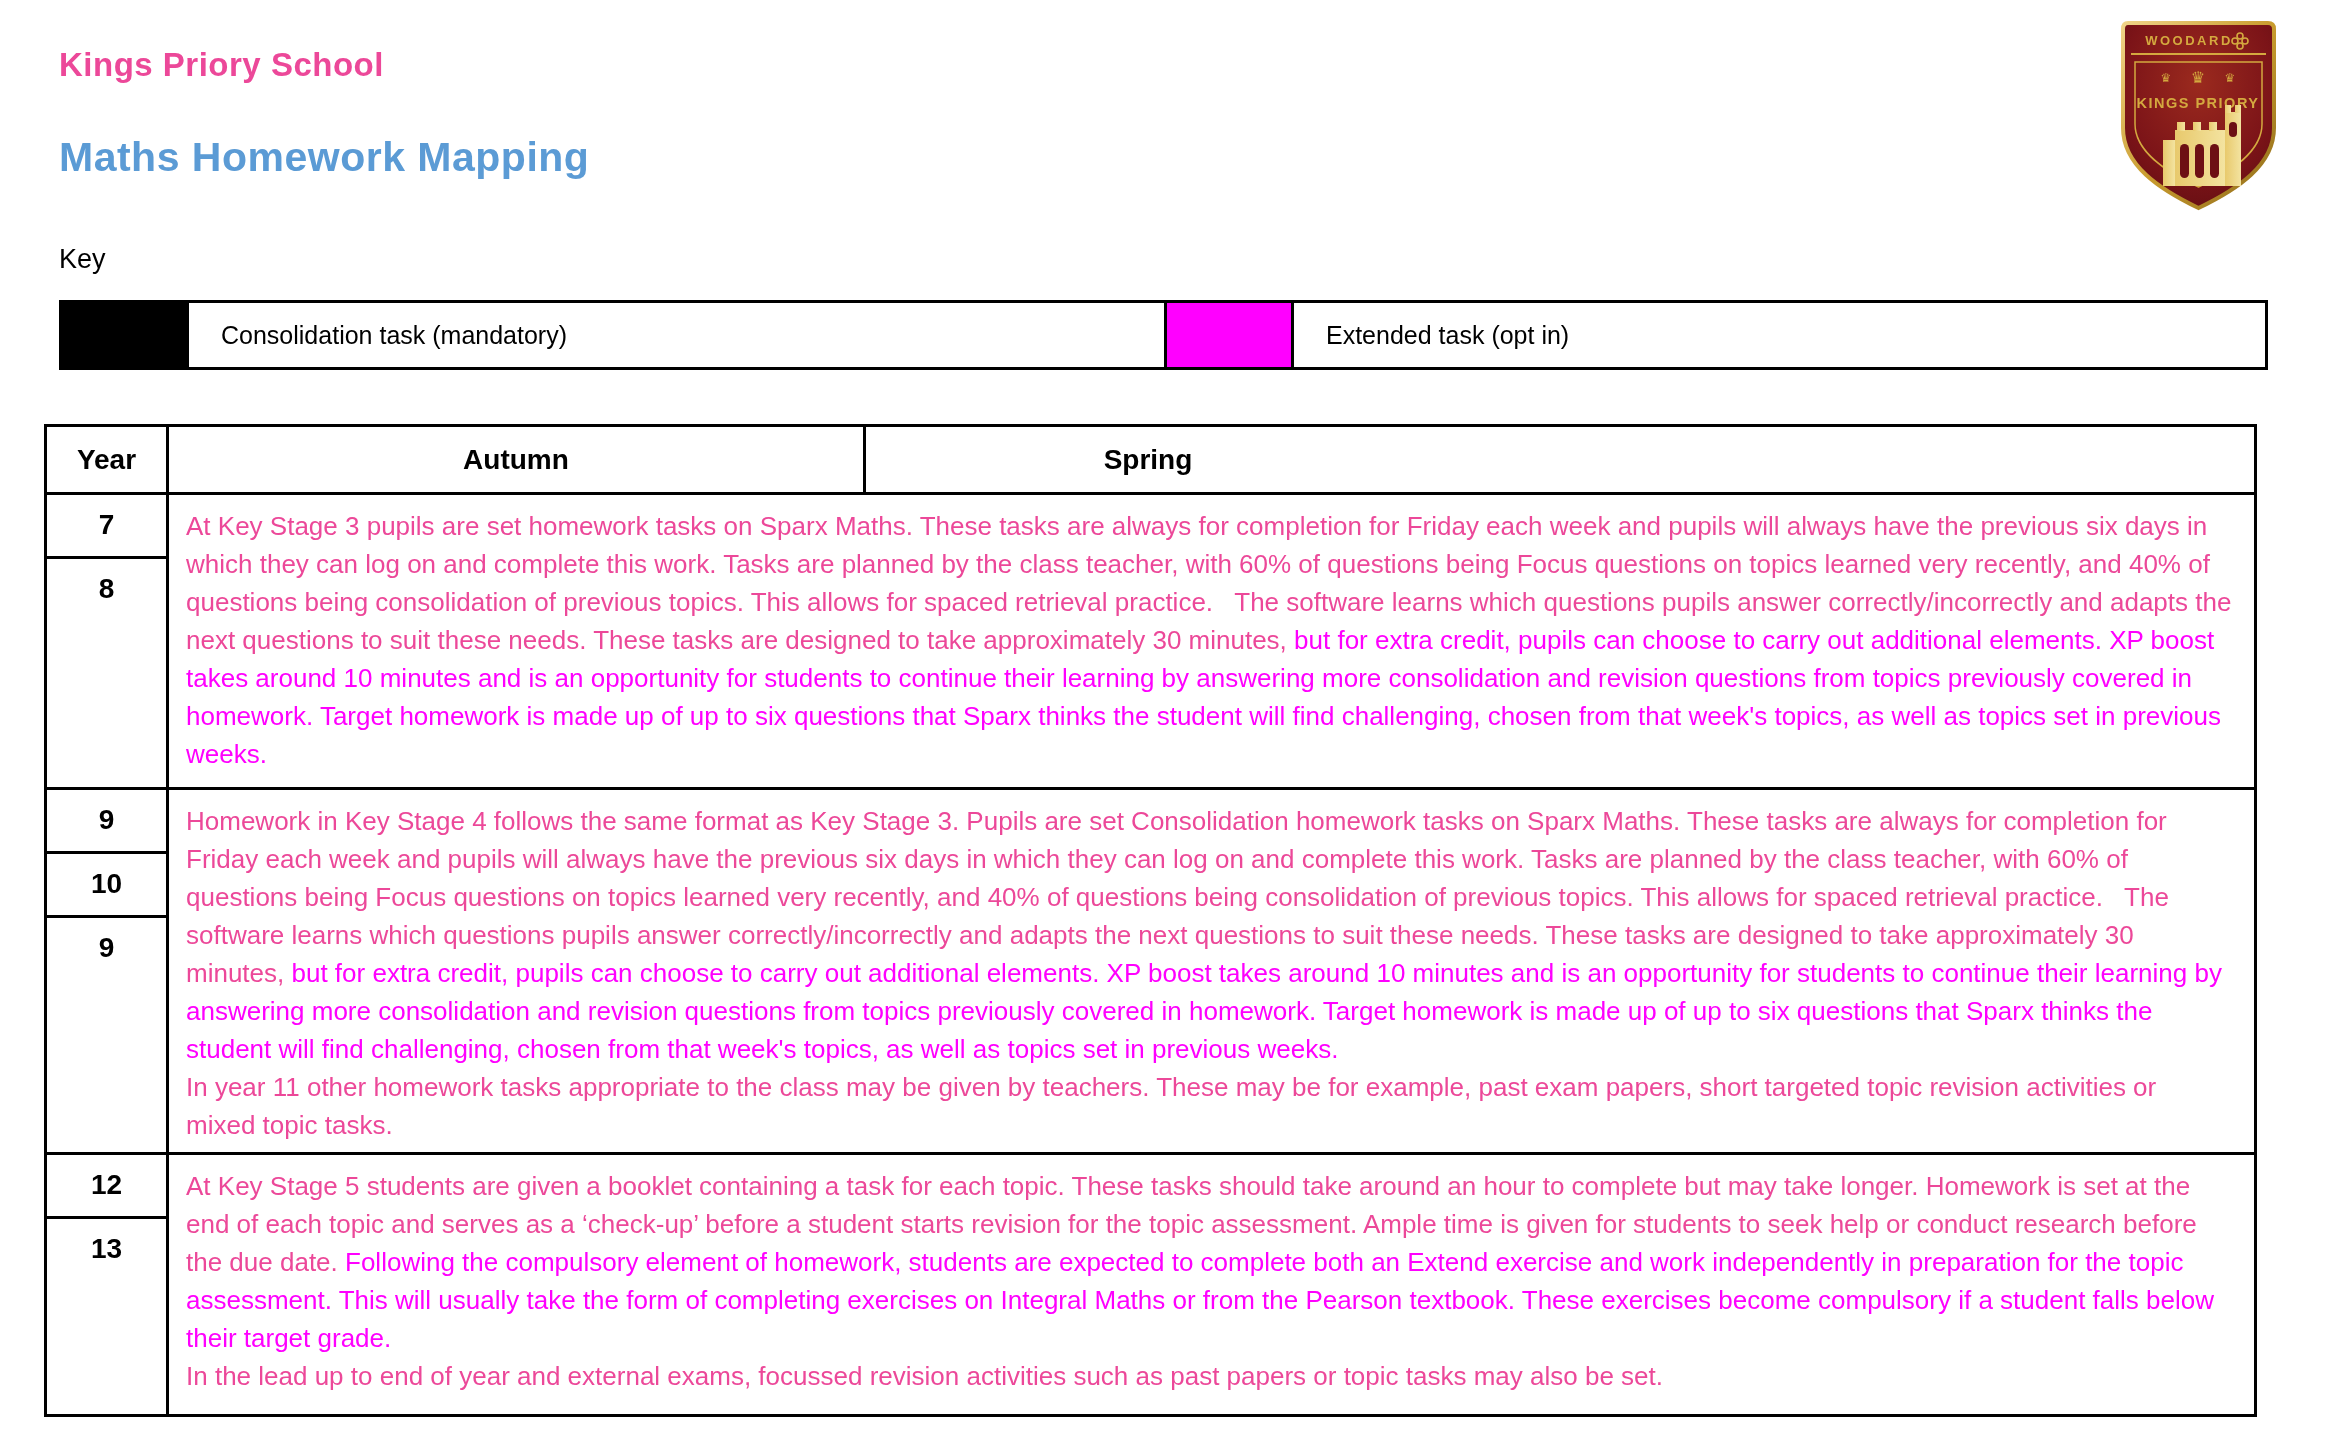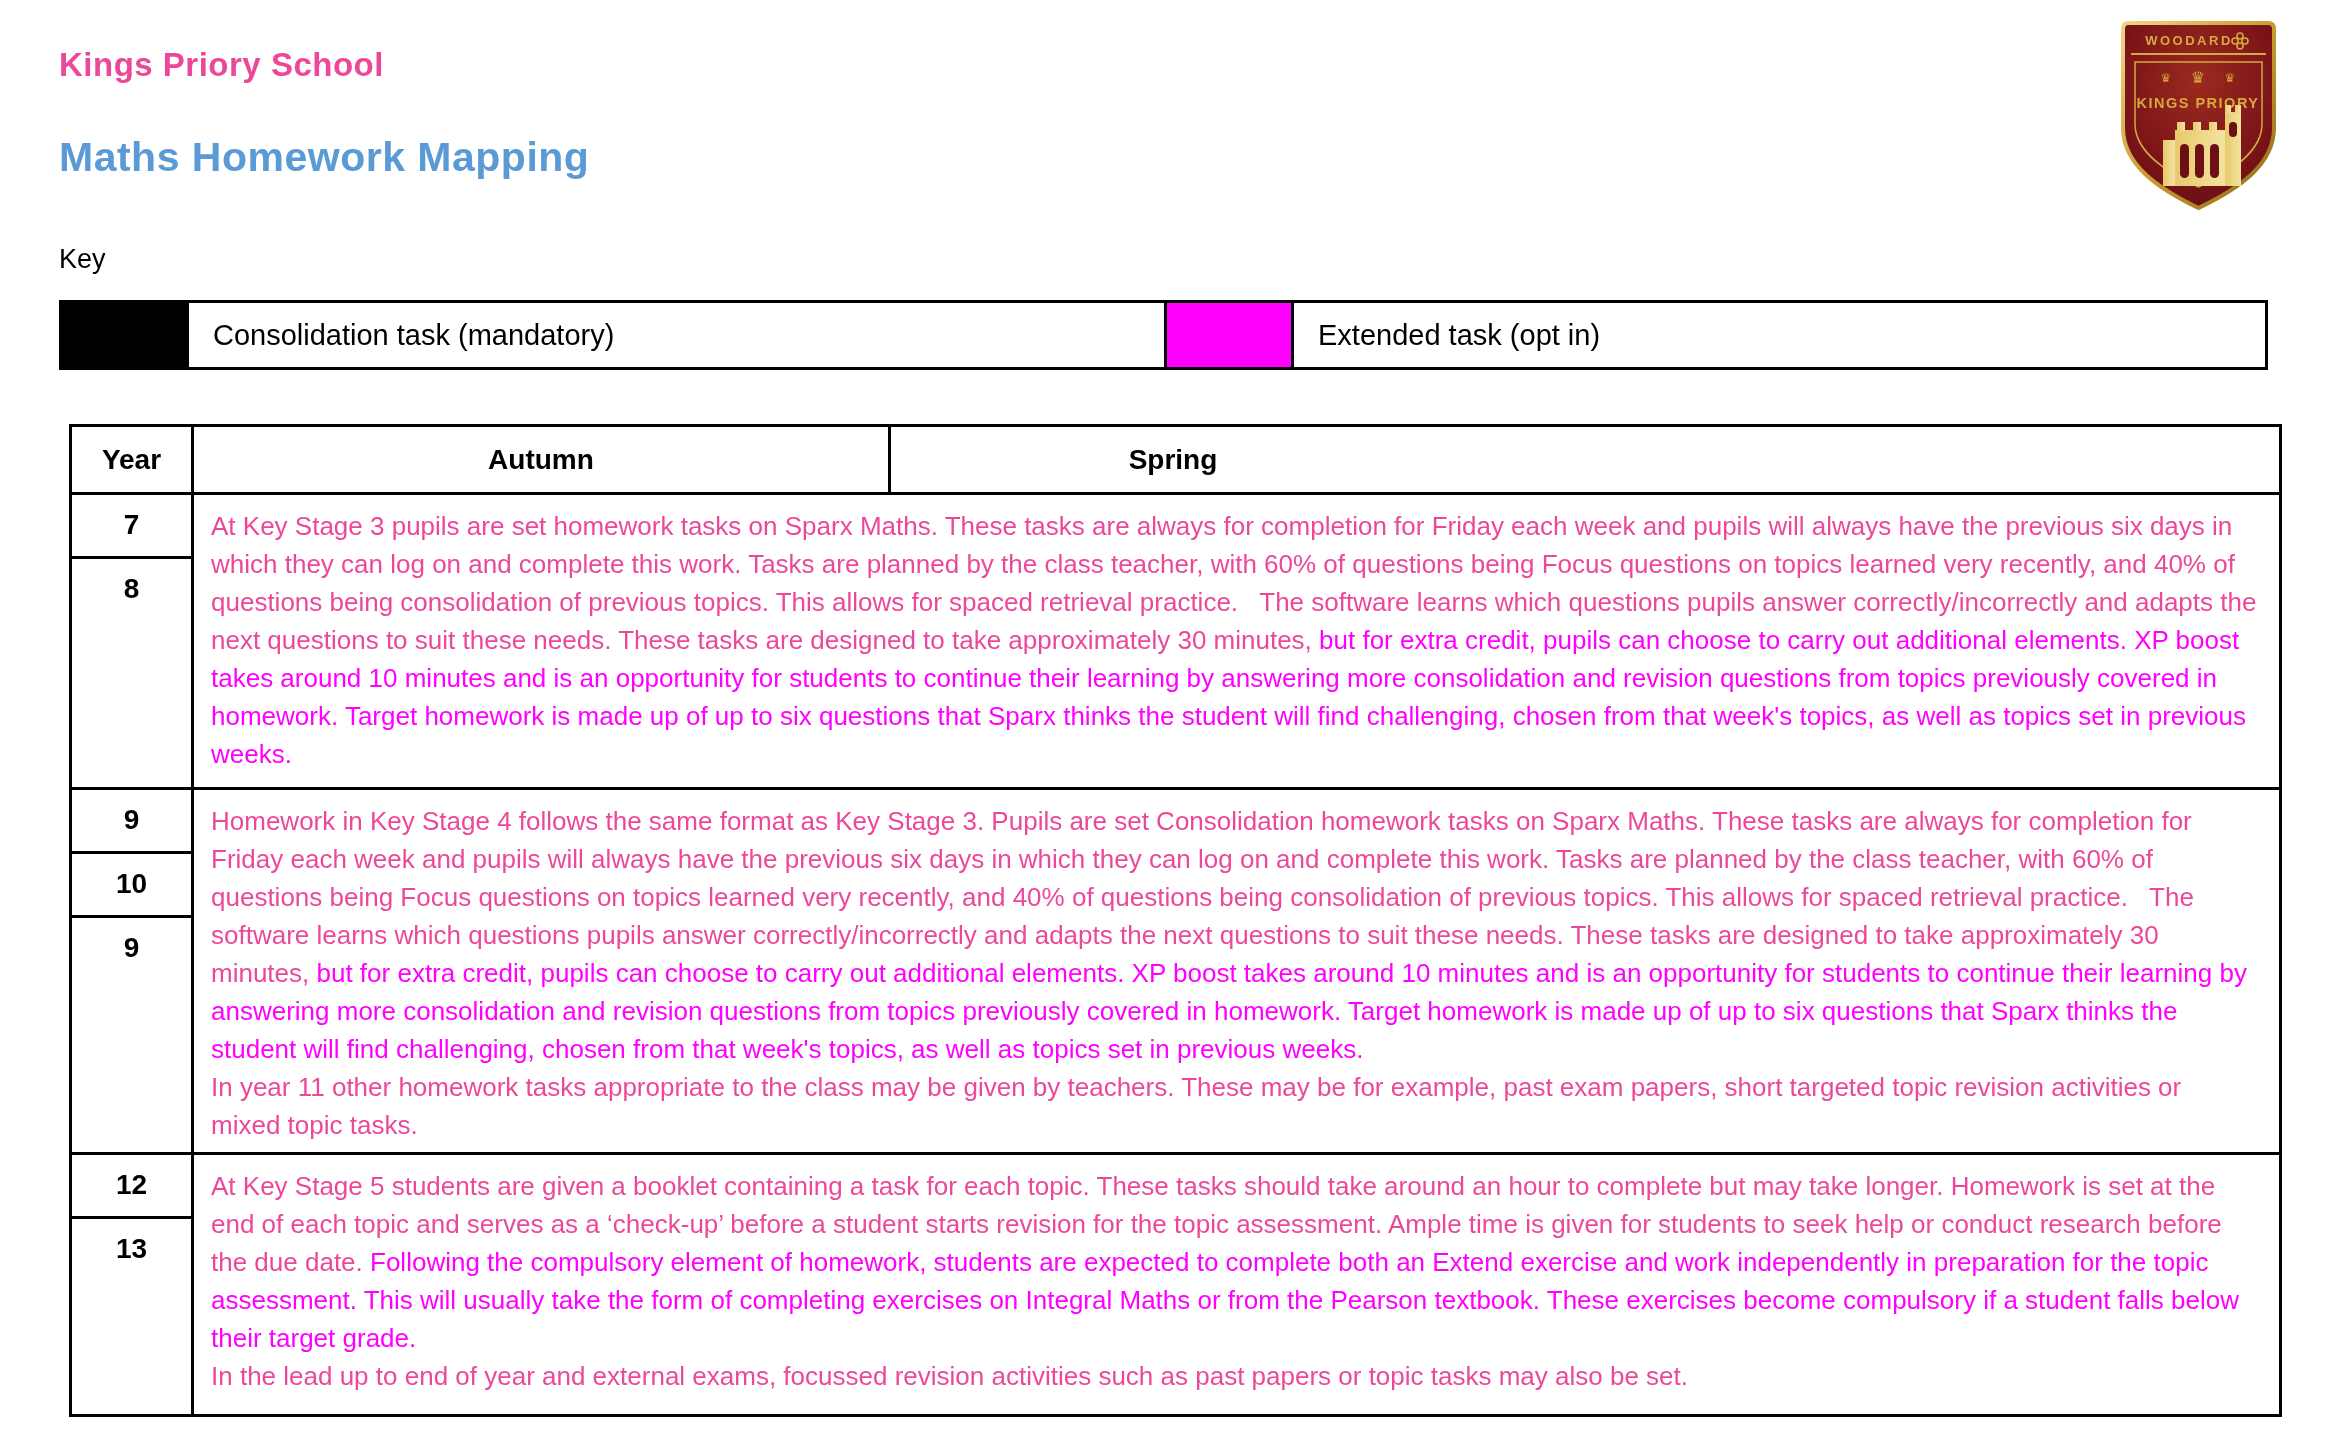--- a/index.html
+++ b/index.html
@@ -11,26 +11,26 @@
   
   #page-title{left:59px;top:46px;font-size:33px;font-weight:bold;color:#ec4899;letter-spacing:0.5px;}
   #page-subtitle{left:59px;top:134px;font-size:41px;font-weight:bold;color:#5B9BD5;letter-spacing:0.5px;}
   
   #key-label{left:59px;top:244px;font-size:27px;}
   #key-table{
     left:59px;top:300px;width:2209px;height:70px;
     border:3px solid #000;box-sizing:border-box;display:flex;
   }
   .key-swatch{width:127px;flex:0 0 auto;border-right:3px solid #000;box-sizing:border-box;}
-  .key-cell{display:flex;align-items:center;padding-left:24px;font-size:29px;box-sizing:border-box;}
+  .key-cell{display:flex;align-items:center;padding-left:32px;font-size:25px;box-sizing:border-box;}
   .key-cell.first{width:978px;flex:0 0 auto;border-right:3px solid #000;}
   .key-cell.second{flex:1;}
   
   #main-table{
-    left:69px;top:424px;width:2213px;height:993px;
+    left:44px;top:424px;width:2213px;height:993px;
     border:3px solid #000;box-sizing:border-box;
     display:flex;flex-direction:column;
   }
   #header-row{display:flex;flex:0 0 68px;border-bottom:3px solid #000;box-sizing:border-box;}
   .hcell{
     display:flex;align-items:center;justify-content:center;
     font-size:28px;font-weight:bold;box-sizing:border-box;border-right:3px solid #000;
   }
   .hcell:last-child{border-right:none;}
   .hcell.c-year{width:122px;flex:0 0 auto;}

